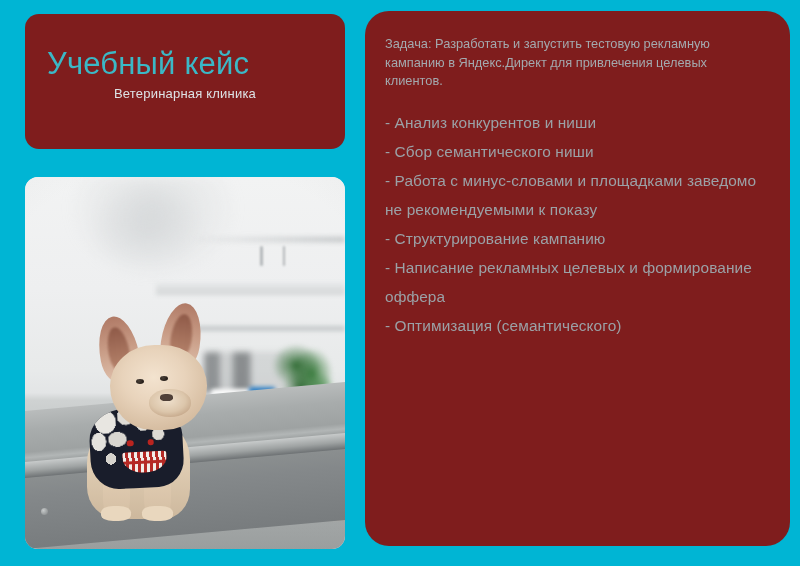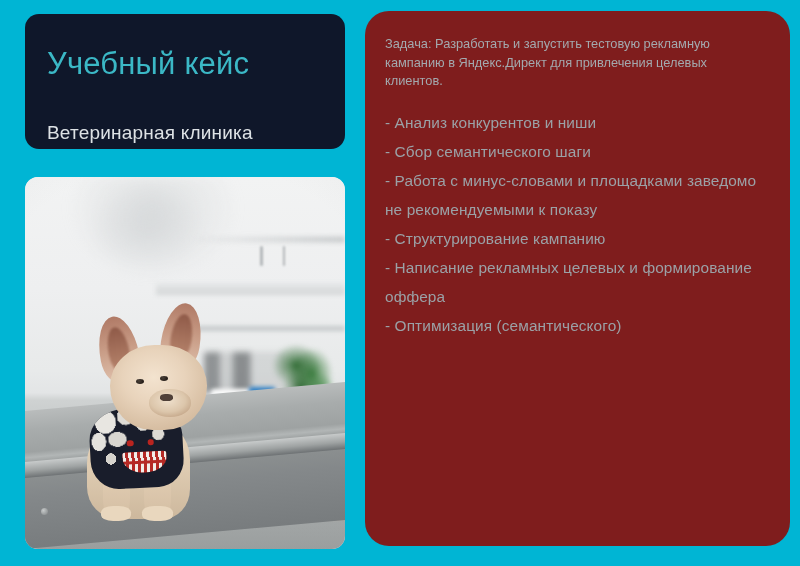--- a/index.html
+++ b/index.html
@@ -19,45 +19,45 @@
     inset: 0;
   }
 
   
   .title-card {
     position: absolute;
     left: 25px;
     top: 14px;
     width: 320px;
     height: 135px;
-    background: #0f172a;
+    background: #7f1d1d;
     border-radius: 14px;
     box-sizing: border-box;
     padding: 22px 22px 16px 22px;
     display: flex;
     flex-direction: column;
     justify-content: flex-start;
   }
   .case-title {
     color: #3bb8c6;
     font-size: 31px;
     line-height: 36px;
     font-weight: 400;
     letter-spacing: 0.2px;
     margin: 10px 0 0 0;
     white-space: nowrap;
   }
   .case-subtitle {
     color: #dde2e5;
-    font-size: 19px;
+    font-size: 13px;
     line-height: 24px;
     font-weight: 400;
     letter-spacing: 0.2px;
-    margin-top: 39px;
     white-space: nowrap;
+    text-align: center;
   }
 
   .photo-card {
     position: absolute;
     left: 25px;
     top: 177px;
     width: 320px;
     height: 372px;
     border-radius: 13px;
     overflow: hidden;
@@ -488,21 +488,21 @@
         </div>
       </div>
     </div>
   </div>
 
   <div class="info-card">
     <p class="intro">Задача: Разработать и запустить тестовую рекламную кампанию в Яндекс.Директ для привлечения целевых
 клиентов.</p>
     <ul class="steps-list">
       <li>- Анализ конкурентов и ниши</li>
-      <li>- Сбор семантического шаги</li>
+      <li>- Сбор семантического ниши</li>
       <li>- Работа с минус-словами и площадками заведомо не рекомендуемыми к показу</li>
       <li>- Структурирование кампанию</li>
       <li>- Написание рекламных целевых и формирование оффера</li>
       <li>- Оптимизация (семантического)</li>
     </ul>
   </div>
 
 </div>
 
 </body></html>

